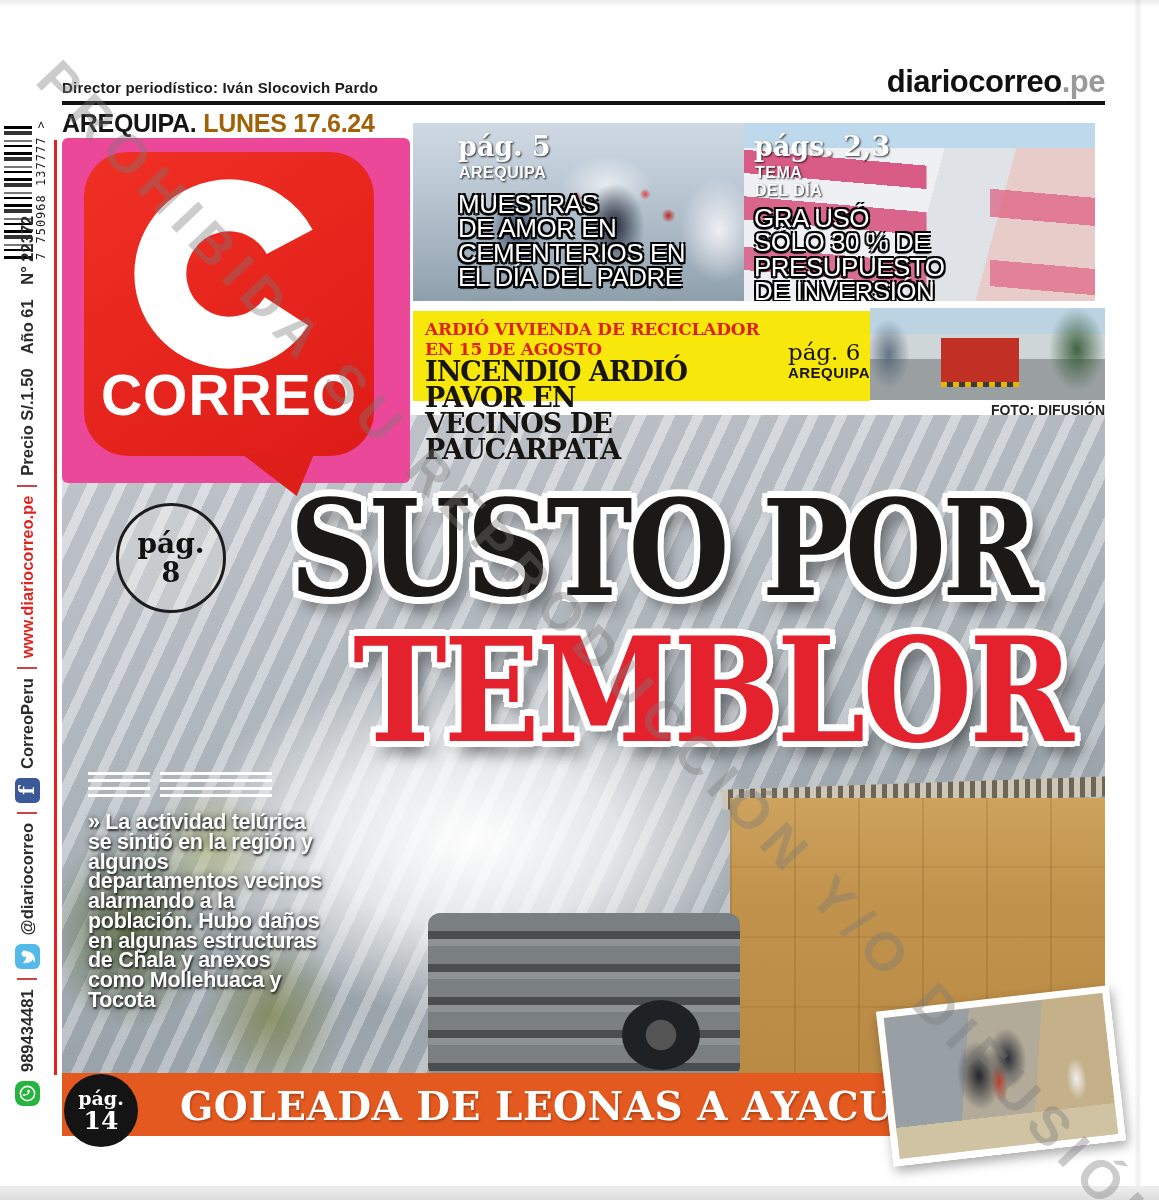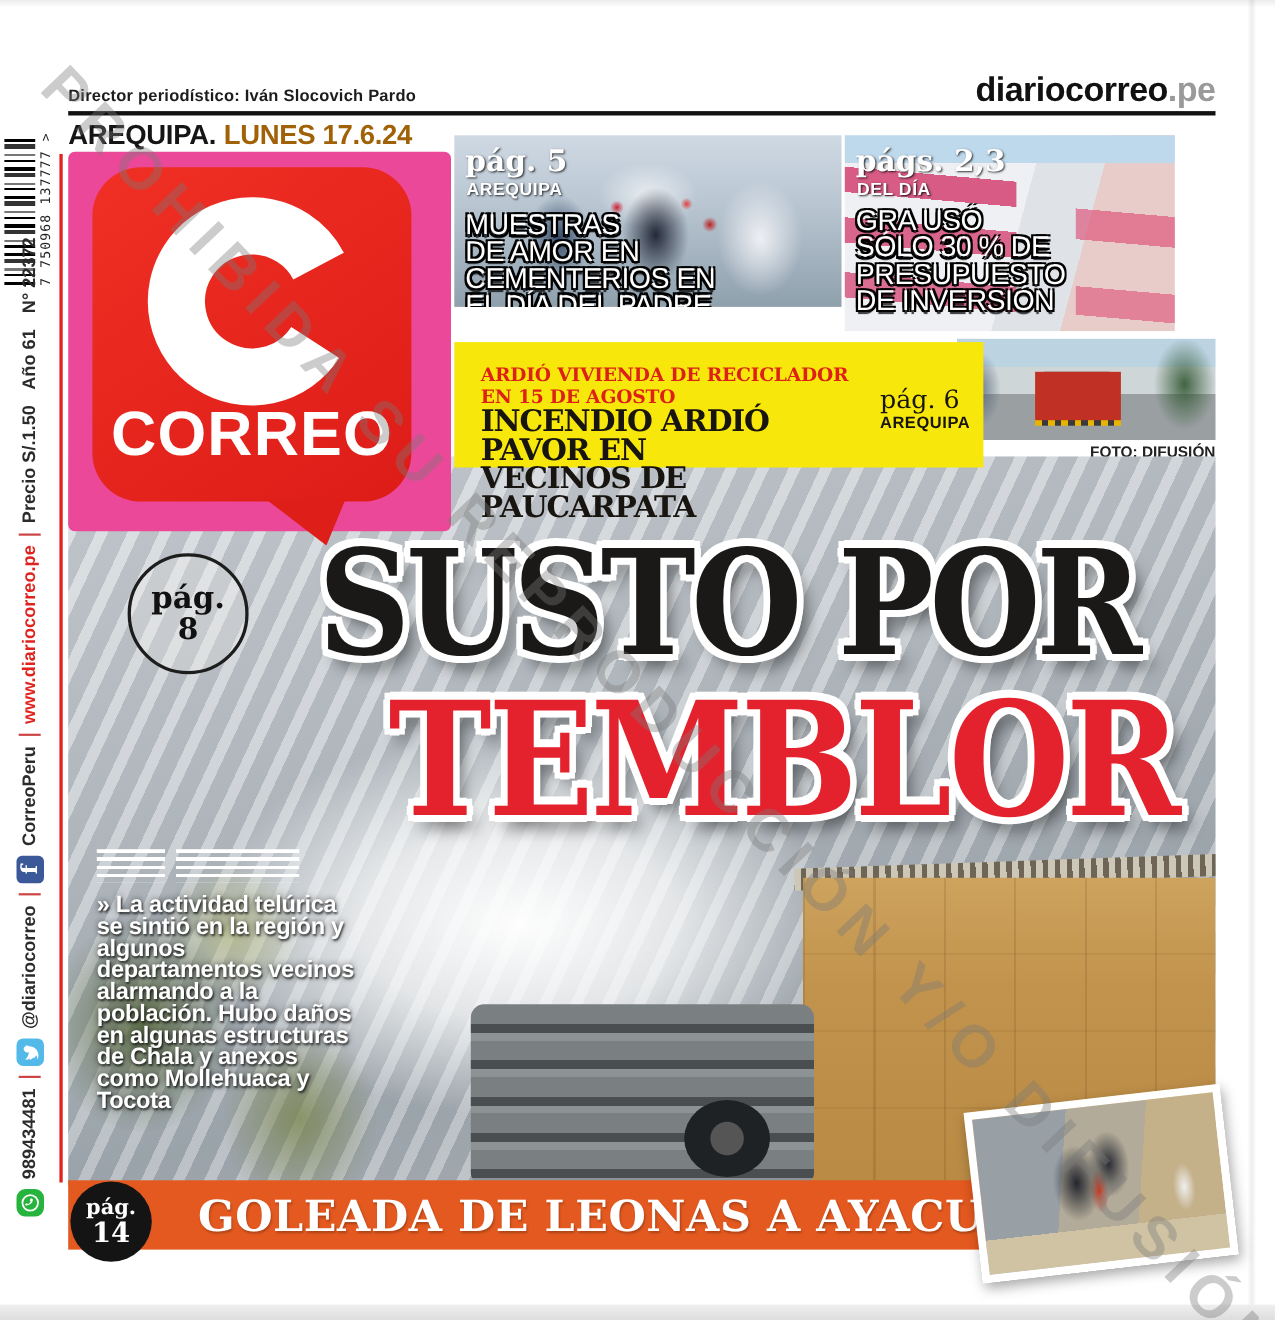--- a/index.html
+++ b/index.html
@@ -36,45 +36,45 @@
   .logo-box{left:62px;top:138px;width:348px;height:345px;background:#ec4899;border-radius:6px;z-index:3;}
   .bubble{position:absolute;left:22px;top:14px;width:290px;height:304px;border-radius:44px;
      background:linear-gradient(145deg,#f03024,#dd1c18);display:flex;flex-direction:column;align-items:center;}
   .bubble svg{margin-top:18px;}
   .masthead-name{color:#fff;font-size:57px;font-weight:800;letter-spacing:1px;margin-top:-16px;}
   .tail{position:absolute;left:180px;top:316px;width:72px;height:42px;background:#de1e18;
      clip-path:polygon(0 0,100% 0,76% 100%);}
 
   
   .teaser{overflow:hidden;color:#fff;}
-  .teaser1{left:413px;top:123px;width:352px;height:156px;background:
+  .teaser1{left:413px;top:123px;width:352px;height:178px;background:
      radial-gradient(55px 75px at 79% 60%,rgba(242,242,246,.95),transparent 70%),
      radial-gradient(42px 60px at 52% 58%,rgba(28,33,48,.95),transparent 72%),
      radial-gradient(40px 55px at 27% 60%,rgba(40,62,92,.9),transparent 72%),
      radial-gradient(9px 9px at 42% 42%,#c23,transparent 70%),
      radial-gradient(8px 8px at 60% 40%,#d44,transparent 70%),
      radial-gradient(10px 10px at 66% 52%,#b22,transparent 70%),
      radial-gradient(60px 40px at 50% 35%,rgba(255,255,255,.65),transparent 75%),
-     linear-gradient(180deg,#cfd9e4,#b9c6d2 40%,#8fa0ad);}
-  .teaser2{left:768px;top:123px;width:300px;height:178px;background:
+     linear-gradient(180deg,#cfd9e4,#b9c6d2 40%,#8fa0ad); padding-left: 35px;}
+  .teaser2{left:744px;top:123px;width:351px;height:178px;background:
      linear-gradient(180deg,#bfd9ec 0 14%,transparent 14%),
      linear-gradient(185deg,transparent 22%,rgba(210,55,105,.8) 22% 34%,transparent 34% 46%,rgba(210,55,105,.75) 46% 58%,transparent 58% 72%,rgba(210,55,105,.7) 72% 84%,transparent 84%) 0 0/52% 100% no-repeat,
      linear-gradient(185deg,transparent 40%,rgba(222,80,120,.65) 40% 55%,transparent 55% 78%,rgba(222,80,120,.6) 78% 92%,transparent 92%) 100% 0/30% 100% no-repeat,
      linear-gradient(105deg,#eef0f3 0 52%,#dfe3e7 52% 70%,#e8ccc9 70%);}
   .t-page{font-family:"DejaVu Serif",serif;font-size:27px;font-weight:bold;margin:8px 0 2px 10px;
      text-shadow:1px 1px 2px rgba(0,0,0,.8);}
   .t-section{font-size:16px;font-weight:800;letter-spacing:.5px;margin-left:11px;
      text-shadow:1px 1px 2px rgba(0,0,0,.85);}
   .t-head{font-size:26px;font-weight:400;line-height:.94;margin:10px 0 0 10px;letter-spacing:-.5px;
      text-shadow:-2px -2px 0 #000,2px -2px 0 #000,-2px 2px 0 #000,2px 2px 0 #000,0 3px 1px rgba(0,0,0,.8);}
   .t2-head{margin-top:6px;}
 
   
   .fire-banner{left:413px;top:311px;width:457px;height:90px;background:#f7e70a;
-     display:flex;align-items:flex-start;padding:12px;z-index:2;}
+     display:flex;align-items:flex-start;padding:0;z-index:2;}
   .fb-left{margin:8px 0 0 12px;}
   .fb-kicker{font-family:"DejaVu Serif",serif;font-size:17px;font-weight:bold;color:#dd2117;letter-spacing:-.2px;}
   .fb-line{font-family:"DejaVu Serif",serif;font-size:27px;font-weight:bold;color:#18140f;line-height:.96;letter-spacing:-1px;}
   .fb-right{margin:30px 0 0 14px;}
   .fb-page{font-family:"DejaVu Serif",serif;font-size:23px;font-weight:normal;color:#18140f;line-height:1;}
   .fb-section{font-size:15px;font-weight:800;color:#18140f;letter-spacing:.5px;}
   .fire-photo{left:870px;top:308px;width:235px;height:92px;background:
      linear-gradient(#c03024,#c03024) 45% 62%/78px 44px no-repeat,
      linear-gradient(#3a2e28,#3a2e28) 45% 40%/60px 16px no-repeat,
      repeating-linear-gradient(90deg,#e7b500 0 6px,#3a3a3a 6px 12px) 45% 84%/78px 8px no-repeat,
@@ -220,20 +220,21 @@
       <div>MUESTRAS</div>
       <div>DE AMOR EN</div>
       <div>CEMENTERIOS EN</div>
       <div>EL DÍA DEL PADRE</div>
     </div>
   </div>
 
   <div class="abs teaser teaser2">
     <div class="t-page">págs. 2,3</div>
     <div class="t-section">
+      <div>TEMA</div>
       <div>DEL DÍA</div>
     </div>
     <div class="t-head t2-head">
       <div>GRA USÓ</div>
       <div>SÓLO 30 % DE</div>
       <div>PRESUPUESTO</div>
       <div>DE INVERSIÓN</div>
     </div>
   </div>
 

